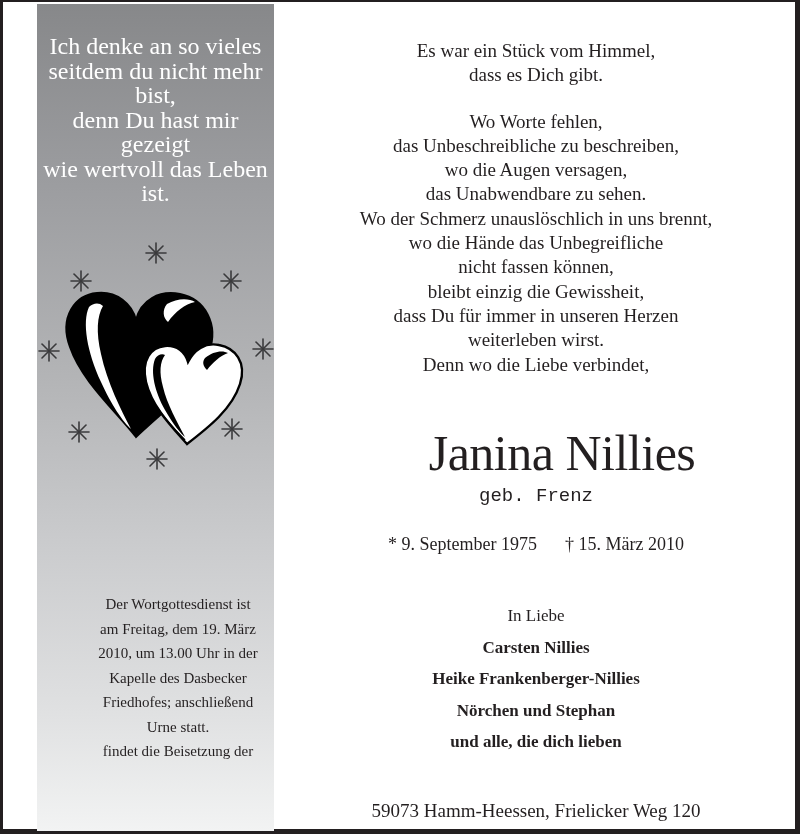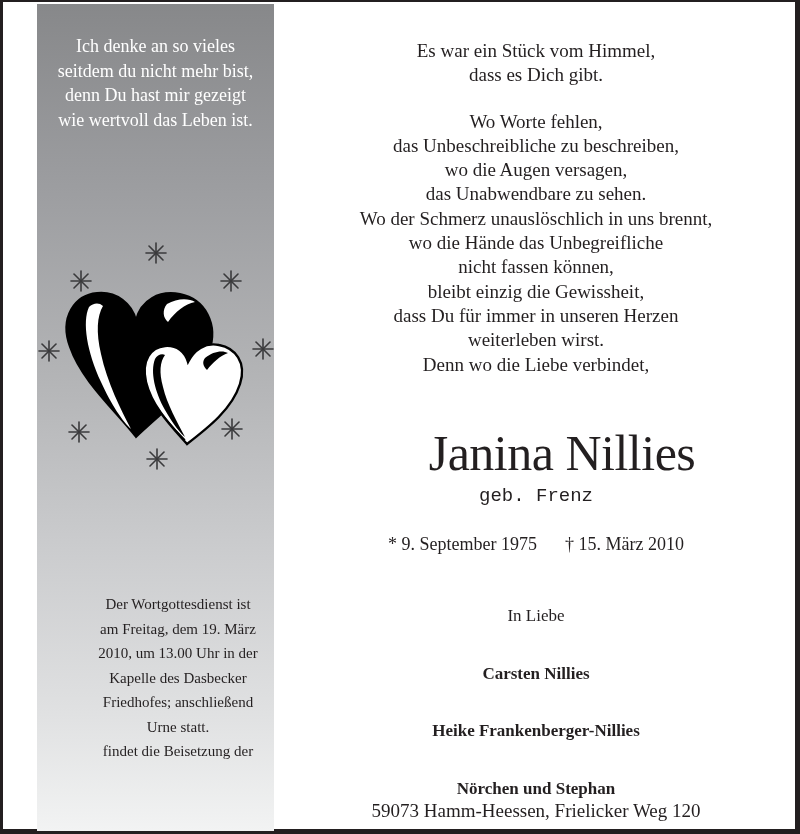--- a/index.html
+++ b/index.html
@@ -18,21 +18,21 @@
     border-bottom: 5px solid #231f20;
     background: #fff;
   }
   .sidebar {
     position: absolute; left: 34px; top: 2px; width: 237px; height: 827px;
     background: linear-gradient(to bottom, #87888a 0%, #9c9da0 22%, #b3b4b6 45%, #cacbcd 65%, #dfe0e1 85%, #f2f3f3 100%);
   }
   .sidebar-quote {
     position: absolute; left: 0; top: 30px; width: 237px;
     text-align: center; color: #ffffff;
-    font-size: 18px; line-height: 24.5px;
+    font-size: 24px; line-height: 24.5px;
   }
   .hearts {
     position: absolute; left: 0; top: 228px; width: 237px; height: 250px;
   }
   .service {
     position: absolute; left: 0; top: 588px; width: 282px;
     text-align: center; color: #231f20;
     font-size: 15px; line-height: 24.5px;
   }
   .main {
@@ -44,21 +44,21 @@
   .name {
     position: absolute; left: 0; top: 420px; width: 524px;
     font-size: 50px; line-height: 58px; letter-spacing: -0.5px; padding-left: 26px;
   }
   .maiden { position: absolute; left: 0; top: 480px; width: 524px; font-size: 19px; line-height: 24px; font-family: Liberation Mono, monospace; }
   .dates {
     position: absolute; left: 0; top: 510px; width: 524px; font-size: 18px; line-height: 28px; margin-top: 16px;
   }
   .dates .sep { display: inline-block; width: 28px; }
   .love { position: absolute; left: 0; top: 596px; width: 524px; font-size: 17px; line-height: 31.5px; }
-  .love .bold { font-weight: bold; margin-top: 26px; }
+  .love .bold { font-weight: bold; }
   .address {
     position: absolute; left: 0; top: 795px; width: 524px;
     font-size: 19px; line-height: 24px;
   }
   .line { display: block; }
 </style>
 </head>
 <body>
 
 <div class="frame">

